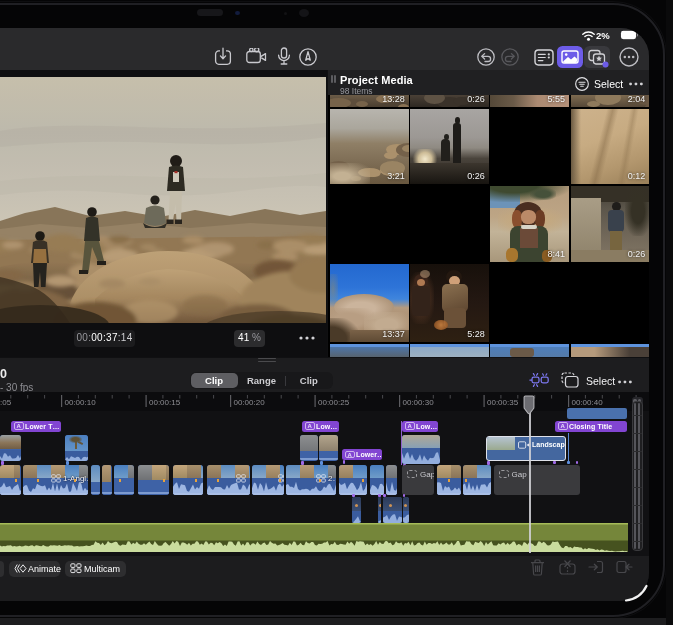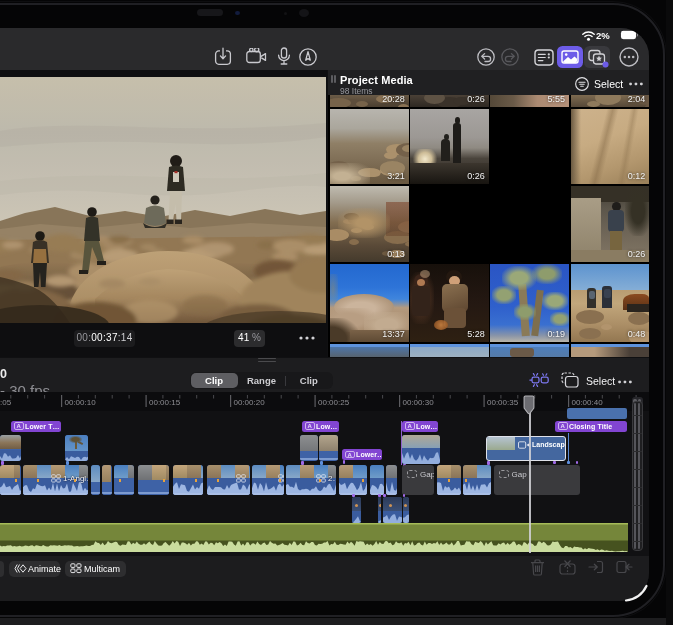--- a/index.html
+++ b/index.html
@@ -287,21 +287,21 @@
         <circle cx="8" cy="2" r="1.6" fill="#d2d2d6"></circle>
         <circle cx="14" cy="2" r="1.6" fill="#d2d2d6"></circle>
       </svg>
     </div>
 <div class="tile" style="left:330px;top:66.5px;width:78.7px;height:12px;background:linear-gradient(180deg,#6b5b47,#4a3e30)">
       <div class="abs" style="left:15px;top:4px;width:15px;height:8px;background:#5e4e3c;border-radius:50%"></div>
       <div class="abs" style="left:68px;top:9px;width:11px;height:6px;background:#8a7254;border-radius:50%"></div>
       <div class="abs" style="left:46px;top:0px;width:17px;height:8px;background:#8a7254;border-radius:50%"></div>
       <div class="abs" style="left:26px;top:6px;width:12px;height:6px;background:#77634a;border-radius:50%"></div>
       <div class="abs" style="left:-4px;top:3px;width:25px;height:10px;background:#77634a;border-radius:50%"></div>
-      <span class="dur">20:28</span>
+      <span class="dur">13:28</span>
     </div>
 <div class="tile" style="left:410.2px;top:66.5px;width:78.7px;height:12px;background:linear-gradient(180deg,#4a4036,#2e2822)">
       <div class="abs" style="left:27px;top:2px;width:25px;height:11px;background:#3a322a;border-radius:50%"></div>
       <div class="abs" style="left:58px;top:-1px;width:16px;height:7px;background:#3a322a;border-radius:50%"></div>
       <div class="abs" style="left:14px;top:-3px;width:21px;height:12px;background:#5e5244;border-radius:50%"></div>
       <div class="abs" style="left:43px;top:2px;width:18px;height:8px;background:#3a322a;border-radius:50%"></div>
       <span class="dur">0:26</span>
     </div>
 <div class="tile" style="left:490.4px;top:66.5px;width:78.7px;height:12px;background:linear-gradient(90deg,#544838 0%,#6a5a48 30%,#ab8a72 60%,#b5917a 100%)">
       <span class="dur">5:55</span>
@@ -338,36 +338,35 @@
       <div class="abs" style="left:44.5px;top:8px;width:5.5px;height:7px;background:#1e1c19;border-radius:50%"></div>
       <div class="abs" style="left:0;top:54px;width:79px;height:22px;background:linear-gradient(180deg,#3c362e,#16130f)"></div>
       <span class="dur">0:26</span>
     </div>
 <div class="tile" style="left:570.6px;top:80.5px;width:78.7px;height:75.5px;background:linear-gradient(160deg,#cdb28c 0%,#c7ab82 40%,#b3976e 72%,#9a8059 100%)">
       <div class="abs" style="left:26px;top:-4px;width:12px;height:88px;background:linear-gradient(90deg,rgba(0,0,0,0),rgba(128,102,68,.45),rgba(0,0,0,0));transform:rotate(14deg)"></div>
       <div class="abs" style="left:52px;top:-6px;width:9px;height:92px;background:linear-gradient(90deg,rgba(0,0,0,0),rgba(138,112,76,.38),rgba(0,0,0,0));transform:rotate(10deg)"></div>
       <div class="abs" style="left:0px;top:0;width:10px;height:76px;background:linear-gradient(90deg,#6b5a42,rgba(107,90,66,0))"></div>
       <span class="dur">0:12</span>
     </div>
-<div class="tile" style="left:330px;top:158px;width:78.7px;height:75.5px;background:linear-gradient(180deg,#bfbbb0 0%,#a39a8a 22%,#826d50 48%,#5a4a38 78%,#443a2c 100%)">
-      <div class="abs" style="left:19px;top:53px;width:10px;height:6px;background:#876d4d;border-radius:50%"></div>
-      <div class="abs" style="left:13px;top:33px;width:11px;height:5px;background:#9a7e5c;border-radius:50%"></div>
-      <div class="abs" style="left:54px;top:45px;width:27px;height:13px;background:#876d4d;border-radius:50%"></div>
-      <div class="abs" style="left:18px;top:31px;width:16px;height:7px;background:#876d4d;border-radius:50%"></div>
-      <div class="abs" style="left:68px;top:35px;width:25px;height:12px;background:#9a7e5c;border-radius:50%"></div>
-      <div class="abs" style="left:75px;top:55px;width:14px;height:6px;background:#876d4d;border-radius:50%"></div>
-      <div class="abs" style="left:59px;top:64px;width:16px;height:8px;background:#a98c65;border-radius:50%"></div>
-      <div class="abs" style="left:21px;top:42px;width:11px;height:5px;background:#a98c65;border-radius:50%"></div>
-      <div class="abs" style="left:-5px;top:43px;width:24px;height:12px;background:#a98c65;border-radius:50%"></div>
-      <div class="abs" style="left:14px;top:27px;width:15px;height:7px;background:#6d5940;border-radius:50%"></div>
-      <div class="abs" style="left:32px;top:38px;width:12px;height:6px;background:#a98c65;border-radius:50%"></div>
-      <div class="abs" style="left:52px;top:65px;width:11px;height:5px;background:#6d5940;border-radius:50%"></div>
-      <div class="abs" style="left:56px;top:16px;width:23px;height:34px;background:linear-gradient(180deg,rgba(122,62,36,.55),rgba(90,50,30,.35))"></div>
-      <div class="abs" style="left:8px;top:22px;width:52px;height:30px;background:radial-gradient(ellipse,#b29367 20%,rgba(178,147,103,0) 80%)"></div>
-      <span class="dur">0:13</span>
+<div class="tile" style="left:490.4px;top:158px;width:78.7px;height:75.5px;background:linear-gradient(180deg,#b59c7e 0%,#bda585 40%,#c2b398 60%,#a8977b 100%)">
+      <div class="abs" style="left:0;top:0;width:30px;height:22px;background:#6c93b8"></div>
+      <div class="abs" style="left:0;top:0;width:79px;height:16px;background:radial-gradient(ellipse at 30% 0%,#3f4a30 30%,rgba(63,74,48,0) 75%)"></div>
+      <div class="abs" style="left:40px;top:2px;width:26px;height:12px;background:radial-gradient(ellipse,#46513a 40%,rgba(70,81,58,0) 80%)"></div>
+      <div class="abs" style="left:8px;top:22px;width:64px;height:26px;background:radial-gradient(ellipse,#c4a87e 30%,rgba(196,168,126,0) 85%)"></div>
+      <div class="abs" style="left:24px;top:16px;width:28px;height:24px;background:#4a2e20;border-radius:50%"></div>
+      <div class="abs" style="left:22px;top:24px;width:10px;height:18px;background:#8a4f2e;border-radius:45%"></div>
+      <div class="abs" style="left:45px;top:24px;width:10px;height:18px;background:#6b3c24;border-radius:45%"></div>
+      <div class="abs" style="left:31px;top:24px;width:15px;height:14px;background:#bb8a68;border-radius:45%"></div>
+      <div class="abs" style="left:20px;top:40px;width:38px;height:36px;background:#3c4430;border-radius:8px 8px 0 0"></div>
+      <div class="abs" style="left:30px;top:42px;width:18px;height:20px;background:#6b4a38"></div>
+      <div class="abs" style="left:31px;top:39px;width:16px;height:4px;background:#d8d4c8;border-radius:2px"></div>
+      <div class="abs" style="left:16px;top:62px;width:12px;height:14px;background:#a8762e;border-radius:40%"></div>
+      <div class="abs" style="left:52px;top:64px;width:10px;height:12px;background:#8a5c22;border-radius:40%"></div>
+      <span class="dur">8:41</span>
     </div>
 <div class="tile" style="left:570.6px;top:158px;width:78.7px;height:75.5px;background:linear-gradient(180deg,#3f3a31 0%,#5c564b 30%,#746a5b 70%,#837866 100%)">
       <div class="abs" style="left:0;top:0;width:79px;height:16px;background:#353026"></div>
       <div class="abs" style="left:0;top:12px;width:30px;height:64px;background:linear-gradient(180deg,#a99d86,#8d8169)"></div>
       <div class="abs" style="left:41px;top:16px;width:9px;height:9px;background:#1f1d1a;border-radius:50%"></div>
       <div class="abs" style="left:37px;top:24px;width:16px;height:22px;background:#39414c;border-radius:4px"></div>
       <div class="abs" style="left:39px;top:45px;width:12px;height:26px;background:#77653f"></div>
       <div class="abs" style="left:54px;top:0px;width:26px;height:50px;background:radial-gradient(ellipse,#353125 35%,rgba(50,46,36,0) 78%)"></div>
       <div class="abs" style="left:0;top:64px;width:79px;height:12px;background:#8a7c62"></div>
       <span class="dur">0:26</span>
@@ -387,65 +386,39 @@
       <div class="abs" style="left:7px;top:15px;width:8px;height:7px;background:#b07a52;border-radius:50%"></div>
       <div class="abs" style="left:2px;top:22px;width:18px;height:30px;background:#33231a;border-radius:4px"></div>
       <div class="abs" style="left:36px;top:6px;width:16px;height:14px;background:#241810;border-radius:50%"></div>
       <div class="abs" style="left:39px;top:12px;width:11px;height:10px;background:#cfa078;border-radius:50%"></div>
       <div class="abs" style="left:32px;top:20px;width:26px;height:28px;background:linear-gradient(160deg,#8a7050,#5e4630);border-radius:5px"></div>
       <div class="abs" style="left:34px;top:44px;width:22px;height:20px;background:#6b5138;border-radius:4px"></div>
       <div class="abs" style="left:24px;top:56px;width:14px;height:10px;background:radial-gradient(circle,#e09048,#8a4d1e);border-radius:50%;opacity:.8"></div>
       <div class="abs" style="left:10px;top:6px;width:10px;height:8px;background:#caa884;border-radius:50%;opacity:.5"></div>
       <span class="dur">5:28</span>
     </div>
-<div class="tile" style="left:490.4px;top:235.5px;width:78.7px;height:78px;background:linear-gradient(180deg,#2a55c4 0%,#2f60cc 55%,#3a70d0 78%,#8a95a8 92%,#b8b4a9 100%)">
-      <div class="abs" style="left:30px;top:20px;width:8px;height:52px;background:#8a7a58;transform:rotate(-4deg)"></div>
-      <div class="abs" style="left:44px;top:26px;width:7px;height:46px;background:#7d6e4e;transform:rotate(7deg)"></div>
-      <div class="abs" style="left:12px;top:2px;width:34px;height:24px;background:radial-gradient(ellipse,#9aa878 35%,rgba(154,168,120,0) 78%)"></div>
-      <div class="abs" style="left:42px;top:0px;width:30px;height:20px;background:radial-gradient(ellipse,#8e9c6c 35%,rgba(142,156,108,0) 78%)"></div>
-      <div class="abs" style="left:2px;top:22px;width:24px;height:18px;background:radial-gradient(ellipse,#93a172 40%,rgba(147,161,114,0) 80%)"></div>
-      <div class="abs" style="left:52px;top:28px;width:26px;height:18px;background:radial-gradient(ellipse,#9aa878 40%,rgba(154,168,120,0) 80%)"></div>
-      <div class="abs" style="left:24px;top:40px;width:22px;height:16px;background:radial-gradient(ellipse,#8e9c6c 40%,rgba(142,156,108,0) 82%)"></div>
-      <div class="abs" style="left:60px;top:48px;width:20px;height:14px;background:radial-gradient(ellipse,#93a172 40%,rgba(147,161,114,0) 82%)"></div>
-      <span class="dur">0:19</span>
-    </div>
-<div class="tile" style="left:570.6px;top:235.5px;width:78.7px;height:78px;background:linear-gradient(180deg,#5d93cf 0%,#85aed6 34%,#c2a77c 50%,#ab8e66 78%,#937751 100%)">
-      <div class="abs" style="left:0;top:26px;width:79px;height:14px;background:linear-gradient(180deg,#b99c72,#c2a77c)"></div>
-      <div class="abs" style="left:16px;top:24px;width:9px;height:20px;background:#33302b;border-radius:3px 3px 0 0"></div>
-      <div class="abs" style="left:18px;top:27px;width:6px;height:8px;background:#5a6470;border-radius:2px"></div>
-      <div class="abs" style="left:31px;top:22px;width:10px;height:22px;background:#2b2f38;border-radius:3px 3px 0 0"></div>
-      <div class="abs" style="left:33px;top:25px;width:7px;height:9px;background:#394150;border-radius:2px"></div>
-      <div class="abs" style="left:52px;top:30px;width:26px;height:16px;background:linear-gradient(180deg,#8a4a20,#5a3014);border-radius:45% 25% 0 0"></div>
-      <div class="abs" style="left:56px;top:40px;width:22px;height:8px;background:#2a241e"></div>
-      <div class="abs" style="left:30px;top:60px;width:11px;height:6px;background:#b2946d;border-radius:50%"></div>
-      <div class="abs" style="left:58px;top:67px;width:26px;height:14px;background:#b2946d;border-radius:50%"></div>
-      <div class="abs" style="left:57px;top:48px;width:22px;height:13px;background:#8a7050;border-radius:50%"></div>
-      <div class="abs" style="left:8px;top:64px;width:22px;height:11px;background:#8a7050;border-radius:50%"></div>
-      <div class="abs" style="left:5px;top:46px;width:28px;height:14px;background:#8a7050;border-radius:50%"></div>
-      <span class="dur">0:48</span>
-    </div>
 <div class="tile" style="left:330px;top:315.5px;width:78.7px;height:13px;background:linear-gradient(180deg,#4a7ab8,#57636f)">
       <div class="abs" style="left:0;top:0;width:79px;height:3px;background:#5e93dd"></div>
     </div>
 <div class="tile" style="left:410.2px;top:315.5px;width:78.7px;height:13px;background:linear-gradient(180deg,#88a7c8,#9db0c0)">
       <div class="abs" style="left:0;top:0;width:79px;height:3px;background:#5e93dd"></div>
     </div>
 <div class="tile" style="left:490.4px;top:315.5px;width:78.7px;height:13px;background:linear-gradient(180deg,#4c7fc0,#557ba8)">
       <div class="abs" style="left:0;top:0;width:79px;height:3px;background:#5e93dd"></div>
       <div class="abs" style="left:20px;top:4px;width:24px;height:9px;background:#6b5a48;border-radius:3px"></div>
     </div>
 <div class="tile" style="left:570.6px;top:315.5px;width:78.7px;height:13px;background:linear-gradient(90deg,#b59a7c 30%,#4a4038 75%)">
       <div class="abs" style="left:0;top:0;width:79px;height:3px;background:#5e93dd"></div>
     </div>
 <div class="abs" style="left:0px;top:330px;width:649px;height:243px;background:#111113"></div>
 <div class="abs" style="left:0px;top:330px;width:649px;height:34px;background:#1d1d1f"></div>
 <div class="abs" style="left:257.5px;top:329.5px;width:18px;height:1.5px;background:#4a4a4d;border-radius:1px"></div>
 <div class="abs" style="left:257.5px;top:332.5px;width:18px;height:1.5px;background:#4a4a4d;border-radius:1px"></div>
 <div class="abs" style="left:0px;top:339px;width:20px;height:14px;color:#ececec;font-size:12.5px;font-weight:bold">0</div>
-<div class="abs" style="left:0px;top:354px;width:40px;height:11px;color:#8e8e93;font-size:15px">- 30 fps</div>
+<div class="abs" style="left:0px;top:354px;width:40px;height:11px;color:#8e8e93;font-size:10px">- 30 fps</div>
 <div class="abs" style="left:189.5px;top:343.5px;width:143.5px;height:17px;background:#18181a;border-radius:6px"></div>
 <div class="abs" style="left:190.5px;top:344.5px;width:47px;height:15px;background:#5e5e62;border-radius:5px;color:#fff;font-size:9.5px;font-weight:bold;text-align:center;line-height:15px">Clip</div>
 <div class="abs" style="left:237.5px;top:344.5px;width:48px;height:15px;color:#cdcdd1;font-size:9.5px;font-weight:bold;text-align:center;line-height:15px">Range</div>
 <div class="abs" style="left:285.4px;top:347.5px;width:1px;height:10px;background:#39393d"></div>
 <div class="abs" style="left:285.8px;top:344.5px;width:46px;height:15px;color:#cdcdd1;font-size:9.5px;font-weight:bold;text-align:center;line-height:15px">Clip</div>
 <div class="abs" style="left:529px;top:344px;width:22px;height:16px;">
       <svg width="22" height="16" viewBox="0 0 22 16" xmlns="http://www.w3.org/2000/svg" fill="none" stroke="#7d78f0" stroke-width="1.25">
 <rect x="3" y="5.2" width="7" height="5.6" rx="1.8"></rect>
 <rect x="12.2" y="5.2" width="7" height="5.6" rx="1.8"></rect>
 <path d="M4.4 1.6 l1 1.7 M8.6 1.6 l-1 1.7 M4.4 14.4 l1 -1.7 M8.6 14.4 l-1 -1.7 M0.9 8 h1.8 M13.6 1.8 l0.9 1.5 M17.8 1.8 l-0.9 1.5" stroke-linecap="round"></path>

